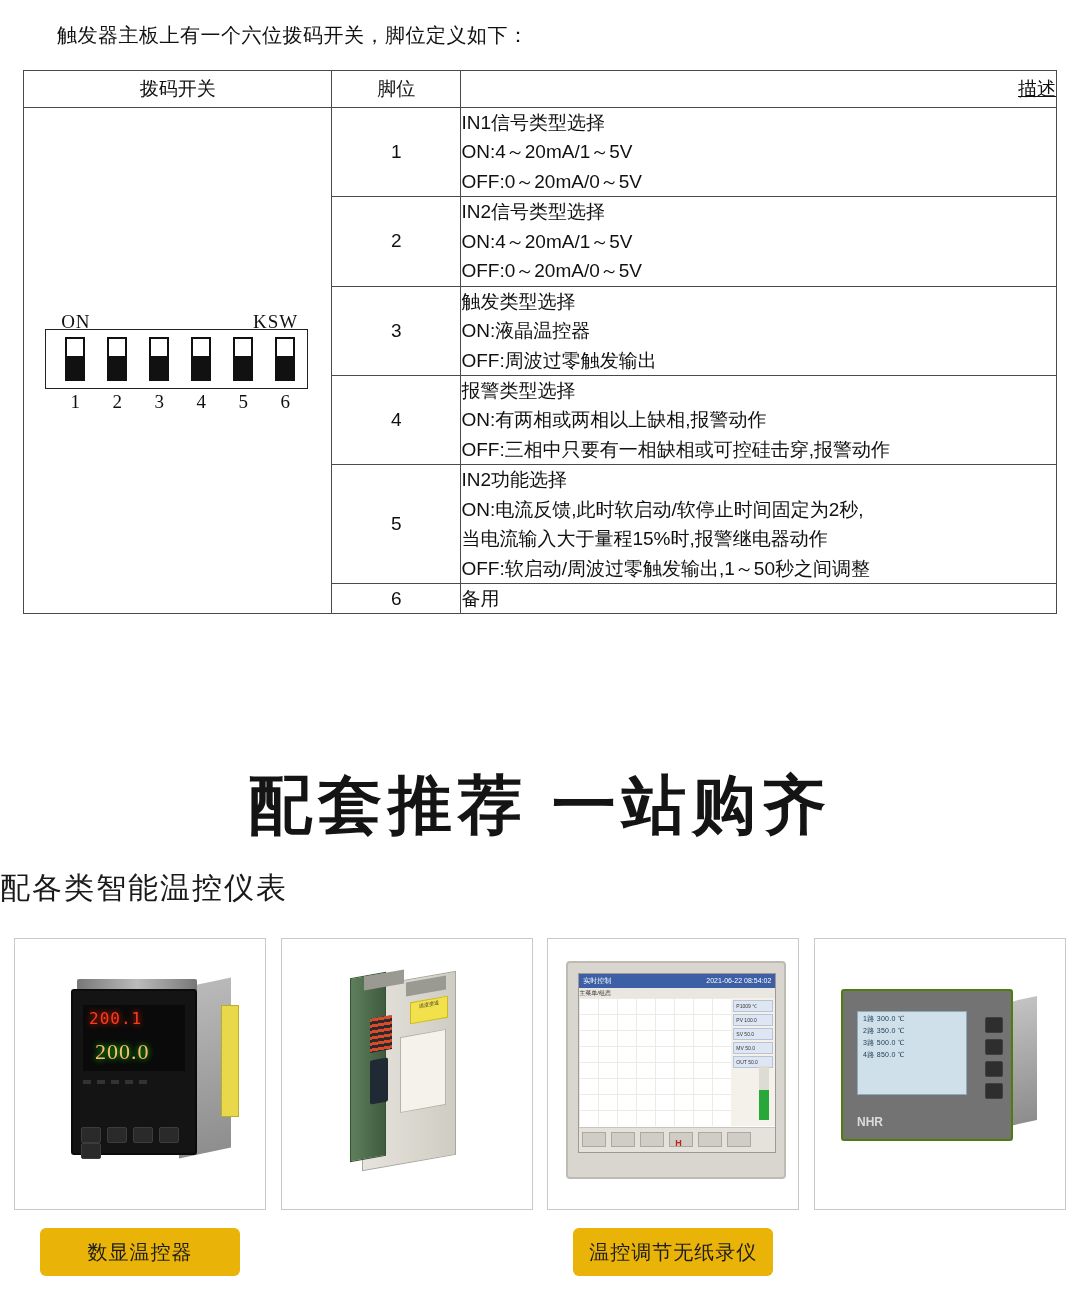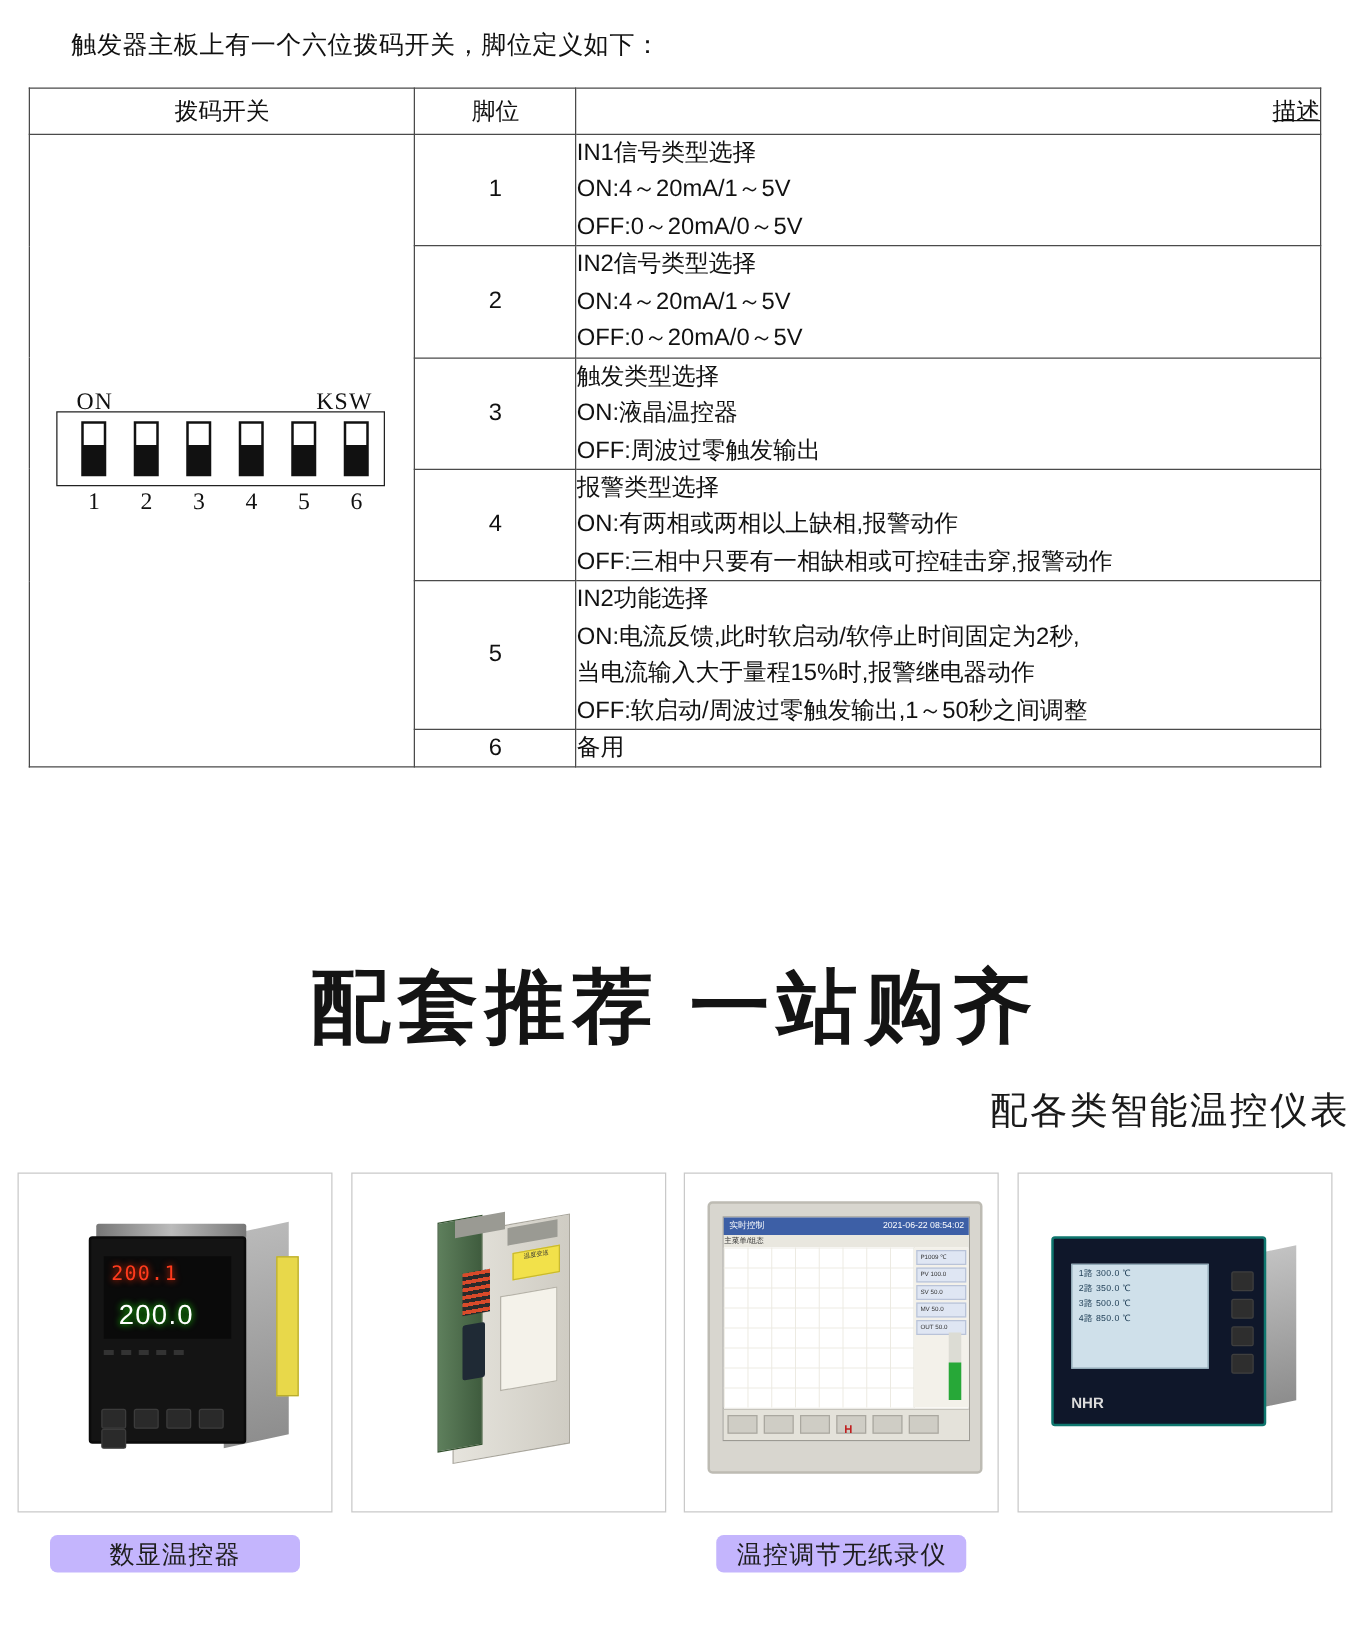--- a/index.html
+++ b/index.html
@@ -138,21 +138,21 @@
     font-weight: bold;
     letter-spacing: 6px;
     color: #141414;
     font-family: "Liberation Sans", sans-serif;
   }
   .promo-sub {
     position: absolute;
     left: 0;
     top: 868px;
     width: 100%;
-    text-align: right;
+    text-align: left;
     font-size: 30px;
     color: #1a1a1a;
     letter-spacing: 2px;
   }
 
   
   .cards {
     position: absolute;
     left: 14px;
     top: 938px;
@@ -168,44 +168,44 @@
     height: 272px;
     border: 1px solid #c9c9c9;
     background: #fff;
     box-sizing: border-box;
     position: relative;
     overflow: hidden;
   }
   .card-caption {
     margin: 18px auto 0;
     width: 200px;
-    height: 30px;
-    background: #c4b5fd;
+    height: 48px;
+    background: #eab308;
     border-radius: 6px;
     display: flex;
     align-items: center;
     justify-content: center;
     font-size: 20px;
     color: #1d1d1d;
     letter-spacing: 1px;
   }
 
   
   .p1-wrap { position:absolute; left:46px; top:36px; width:180px; height:190px; }
   .p1-side { position:absolute; left:118px; top:8px; width:52px; height:170px;
              background:linear-gradient(180deg,#b9b9b9,#8e8e8e); transform: skewY(-12deg); }
   .p1-topbar{ position:absolute; left:16px; top:4px; width:120px; height:12px;
              background:linear-gradient(90deg,#777,#bbb,#777); border-radius:2px;}
   .p1-face { position:absolute; left:10px; top:14px; width:122px; height:162px;
              background:#141414; border:2px solid #0b0b0b; border-radius:3px; }
   .p1-screen{ position:absolute; left:10px; top:14px; width:102px; height:66px; background:#0a0a0a; }
   .p1-pv { position:absolute; left:6px; top:4px; font-family:"DejaVu Sans Mono",monospace;
            font-size:16px; color:#ff3b1d; letter-spacing:1px; text-shadow:0 0 6px #ff2b00; }
-  .p1-sv { position:absolute; left:12px; top:34px; font-family:Liberation Sans, sans-serif;
-           font-size:22px; color:#ffffff; letter-spacing:1px; text-shadow:0 0 6px #18ff00; }
+  .p1-sv { position:absolute; left:12px; top:34px; font-family:Liberation Serif, serif;
+           font-size:22px; color:#fdba74; letter-spacing:1px; text-shadow:0 0 6px #18ff00; }
   .p1-leds{ position:absolute; left:10px; top:86px; width:102px; height:10px; }
   .p1-leds span{ float:left; width:8px;height:4px;background:#333;margin-right:6px;margin-top:3px;}
   .p1-btns{ position:absolute; left:8px; bottom:8px; width:108px; height:18px; }
   .p1-btns span{ float:left; width:18px;height:14px;background:#2a2a2a;border:1px solid #3c3c3c;
                  margin-right:6px; border-radius:2px;}
   .p1-term{ position:absolute; right:2px; top:30px; width:16px; height:110px; background:#e8d84a;
             border:1px solid #b9ac2e;}
 
   
   .p2-wrap{ position:absolute; left:58px; top:24px; width:140px; height:210px; transform: rotate(0deg);}
@@ -251,22 +251,22 @@
   .p3-bar{ position:absolute; right:6px; bottom:6px; width:10px; height:54px; background:#dcdcd4;}
   .p3-bar i{ position:absolute; bottom:0; left:0; width:100%; height:30px; background:#27a838;}
   .p3-btm{ position:absolute; left:0; bottom:0; width:100%; height:24px; background:#e4e2da;
            border-top:1px solid #c6c4bc;}
   .p3-btm span{ float:left; margin:4px 2px 0 3px; width:22px; height:13px; background:#cfcdc5;
                 border:1px solid #aaa8a0; }
   .p3-logo{ position:absolute; left:96px; bottom:4px; font-size:9px; color:#c02020; font-weight:bold;}
 
   
   .p4-wrap{ position:absolute; left:26px; top:50px; width:200px; height:160px;}
-  .p4-case{ position:absolute; left:0; top:0; width:168px; height:148px; background:#0f172a;
-            border:2px solid #0f766e; border-radius:3px;}
+  .p4-case{ position:absolute; left:0; top:0; width:168px; height:148px; background:#737373;
+            border:2px solid #4d7c0f; border-radius:3px;}
   .p4-side{ position:absolute; left:150px; top:12px; width:46px; height:124px;
             background:linear-gradient(180deg,#c2c2c2,#8d8d8d); transform: skewY(-12deg);}
   .p4-screen{ position:absolute; left:14px; top:20px; width:108px; height:82px;
               background:#cfe0ea; border:1px solid #90a9b6;}
   .p4-line{ font-size:7px; color:#1b3a52; padding:2px 0 0 5px; letter-spacing:0.3px;}
   .p4-keys{ position:absolute; right:8px; top:26px; width:18px; height:80px;}
   .p4-keys span{ display:block; width:16px; height:14px; background:#2e2e2e; border:1px solid #3f3f3f;
                  margin-bottom:6px; border-radius:2px;}
   .p4-logo{ position:absolute; left:14px; bottom:10px; font-size:12px; color:#dcdcdc; font-weight:bold;}
 </style>

